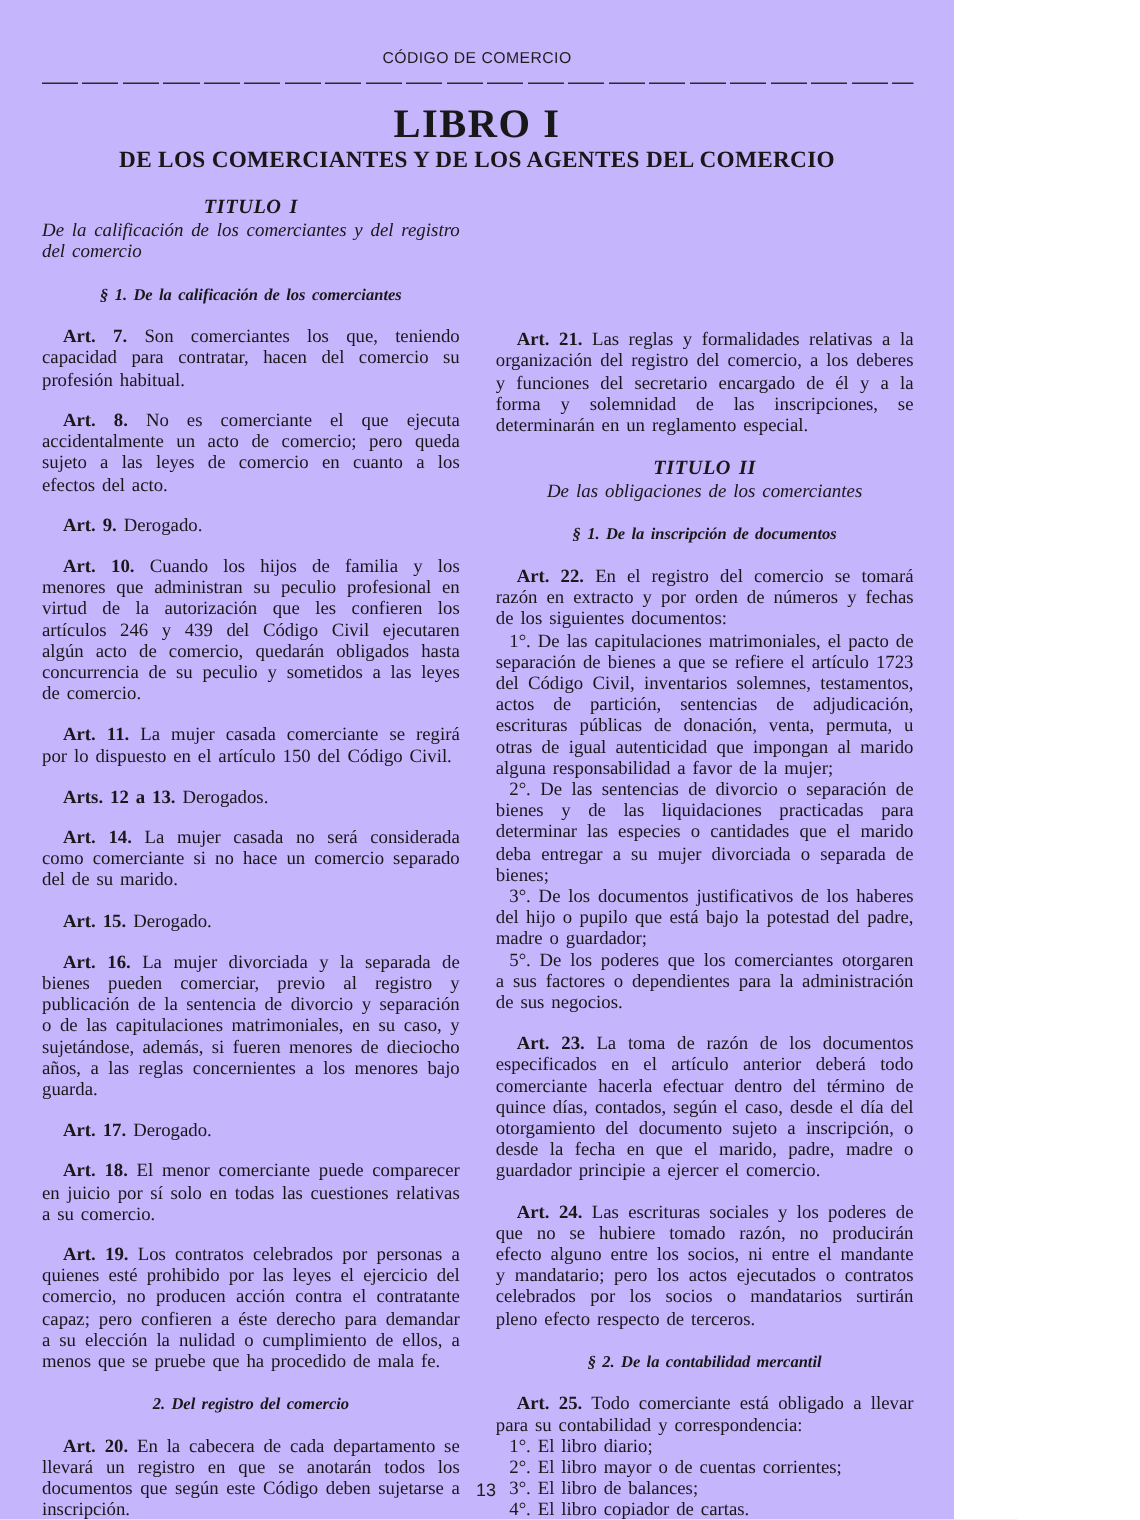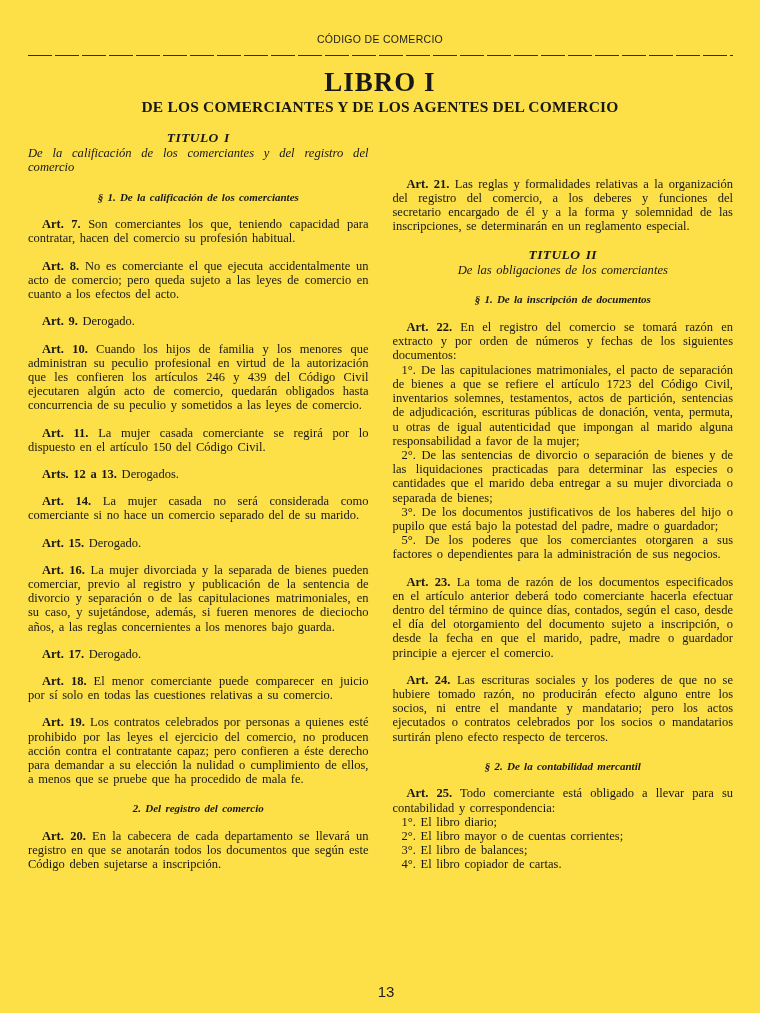--- a/index.html
+++ b/index.html
@@ -2,23 +2,23 @@
 <html><head>
 <meta charset="utf-8">
 <style>
   html, body {
     margin: 0;
     padding: 0;
     background: #ffffff;
   }
   .page {
     position: relative;
-    width: 760px;
+    width: 636px;
     height: 1013px;
-    background: #fde047;
+    background: #c4b5fd;
     color: #181818;
     font-family: "Liberation Serif", "DejaVu Serif", serif;
     overflow: hidden;
   }
   .running-head {
     padding-top: 33px;
     text-align: center;
     font-family: "Liberation Sans", "DejaVu Sans", sans-serif;
     font-size: 10.5px;
     letter-spacing: 0.3px;
@@ -98,21 +98,21 @@
     margin-top: 0 !important;
     text-indent: 9px;
   }
   .page-number {
     position: absolute;
     left: 12px;
     right: 0;
     bottom: 13px;
     text-align: center;
     font-family: "Liberation Sans", "DejaVu Sans", sans-serif;
-    font-size: 15px;
+    font-size: 12px;
     color: #1c1c1c;
   }
 </style>
 </head>
 <body>
 
 <div class="page">
   <div class="running-head">CÓDIGO DE COMERCIO</div>
   <div class="rule"></div>
   <h1 class="book-title">LIBRO I</h1>

